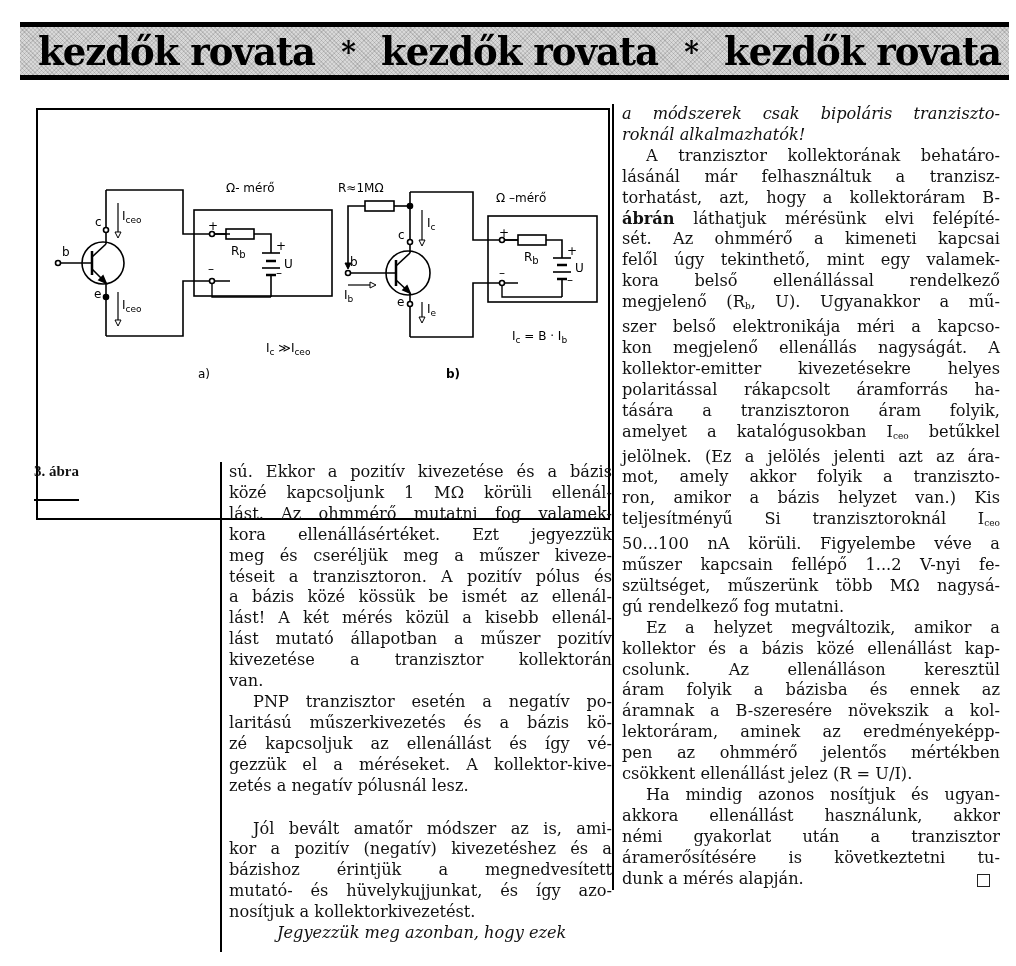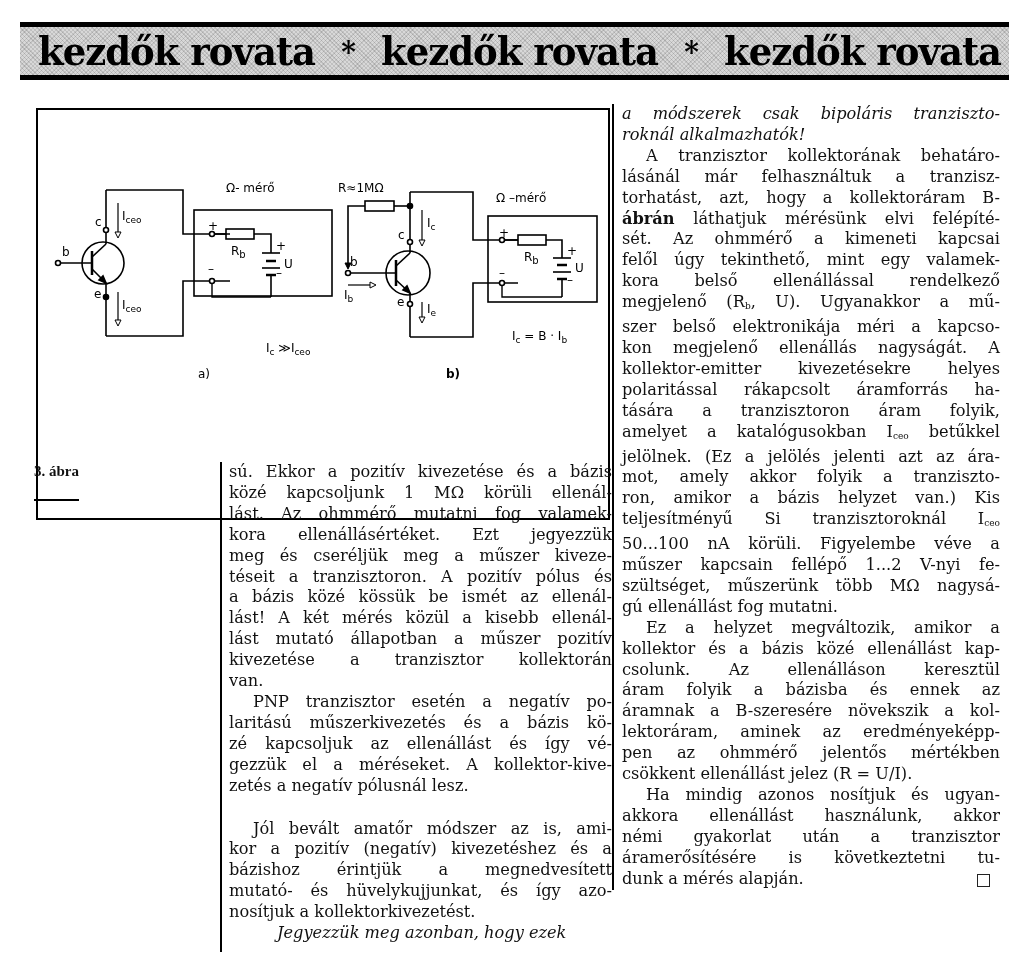--- a/index.html
+++ b/index.html
@@ -243,21 +243,21 @@
     <div id="r-p1d">
         <span class="line">jelölnek. (Ez a jelölés jelenti azt az ára-</span>
         <span class="line">mot, amely akkor folyik a tranziszto-</span>
         <span class="line">ron, amikor a bázis helyzet van.) Kis</span>
       </div>
     <span class="line"><span>teljesítményű Si tranzisztoroknál I</span><sub class="s">ceo</sub></span>
     <div id="r-p1e">
         <span class="line">50...100 nA körüli. Figyelembe véve a</span>
         <span class="line">műszer kapcsain fellépő 1...2 V-nyi fe-</span>
         <span class="line">szültséget, műszerünk több MΩ nagysá-</span>
-        <span class="line last">gú ellenállást fog mutatni.</span>
+        <span class="line last">gú rendelkező fog mutatni.</span>
       </div>
   </div>
   <div id="r-p2">
       <span class="line" style="padding-left: 24px;">Ez a helyzet megváltozik, amikor a</span>
       <span class="line">kollektor és a bázis közé ellenállást kap-</span>
       <span class="line">csolunk. Az ellenálláson keresztül</span>
       <span class="line">áram folyik a bázisba és ennek az</span>
       <span class="line">áramnak a B-szeresére növekszik a kol-</span>
       <span class="line">lektoráram, aminek az eredményeképp-</span>
       <span class="line">pen az ohmmérő jelentős mértékben</span>

